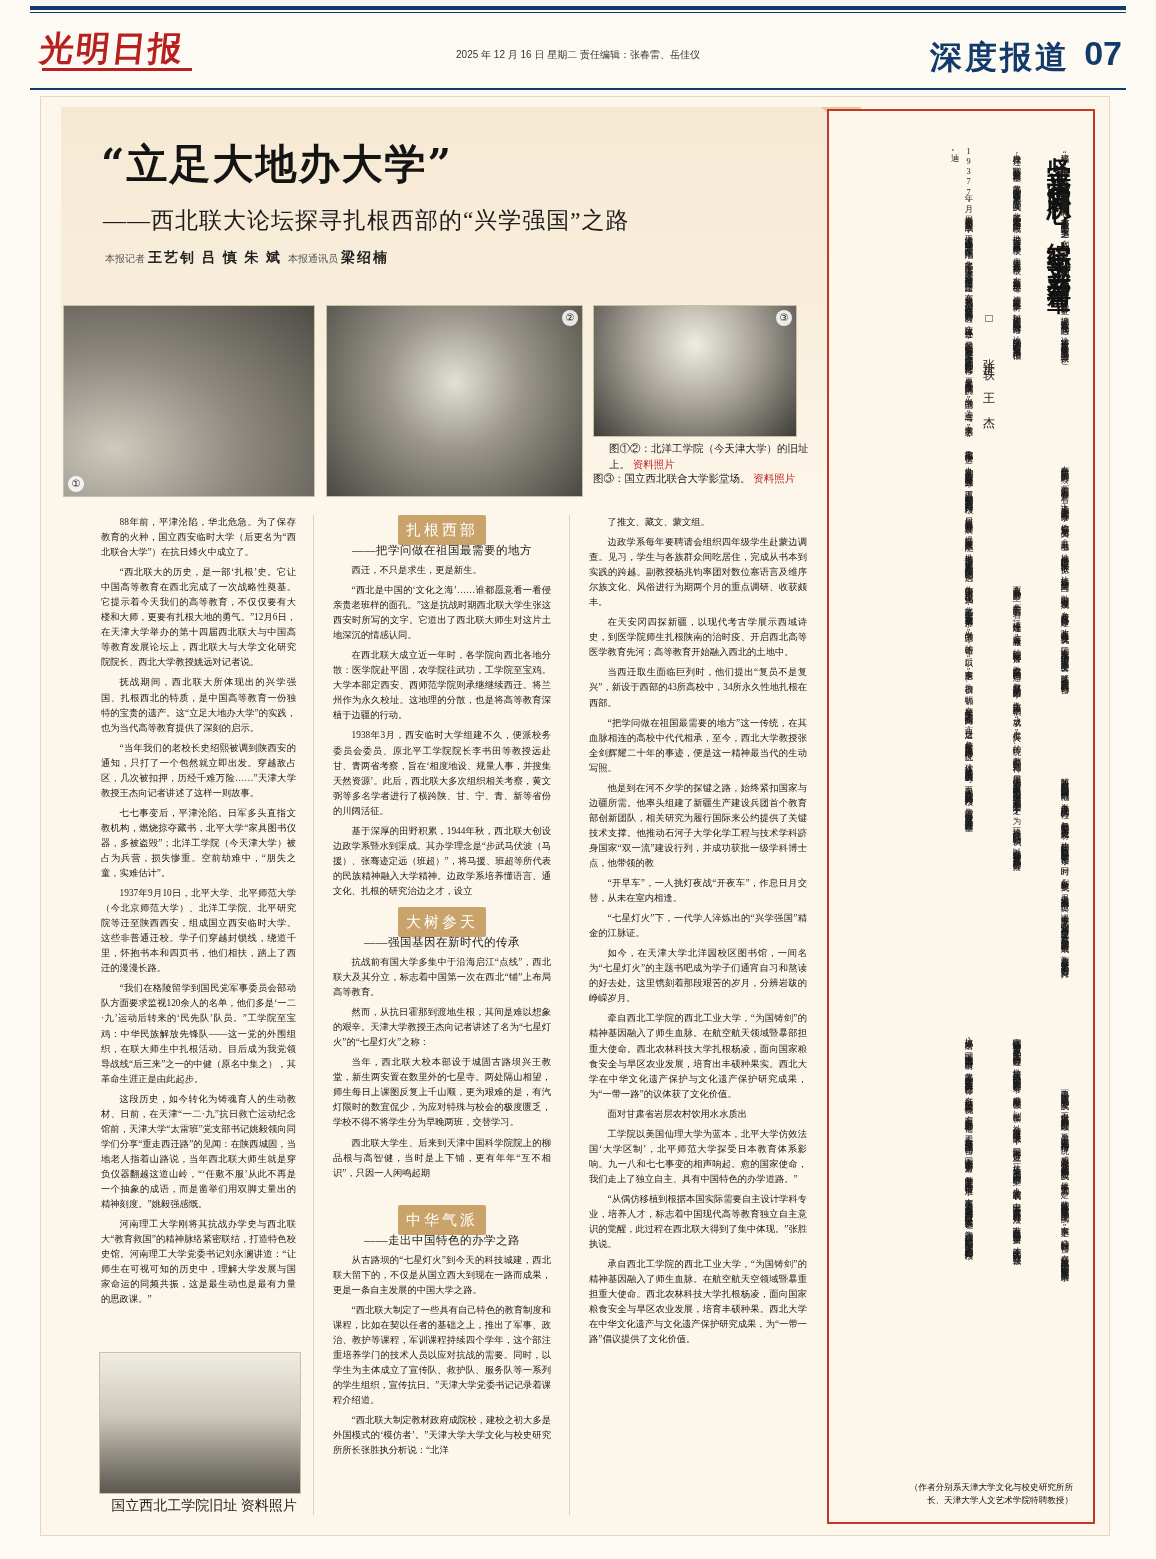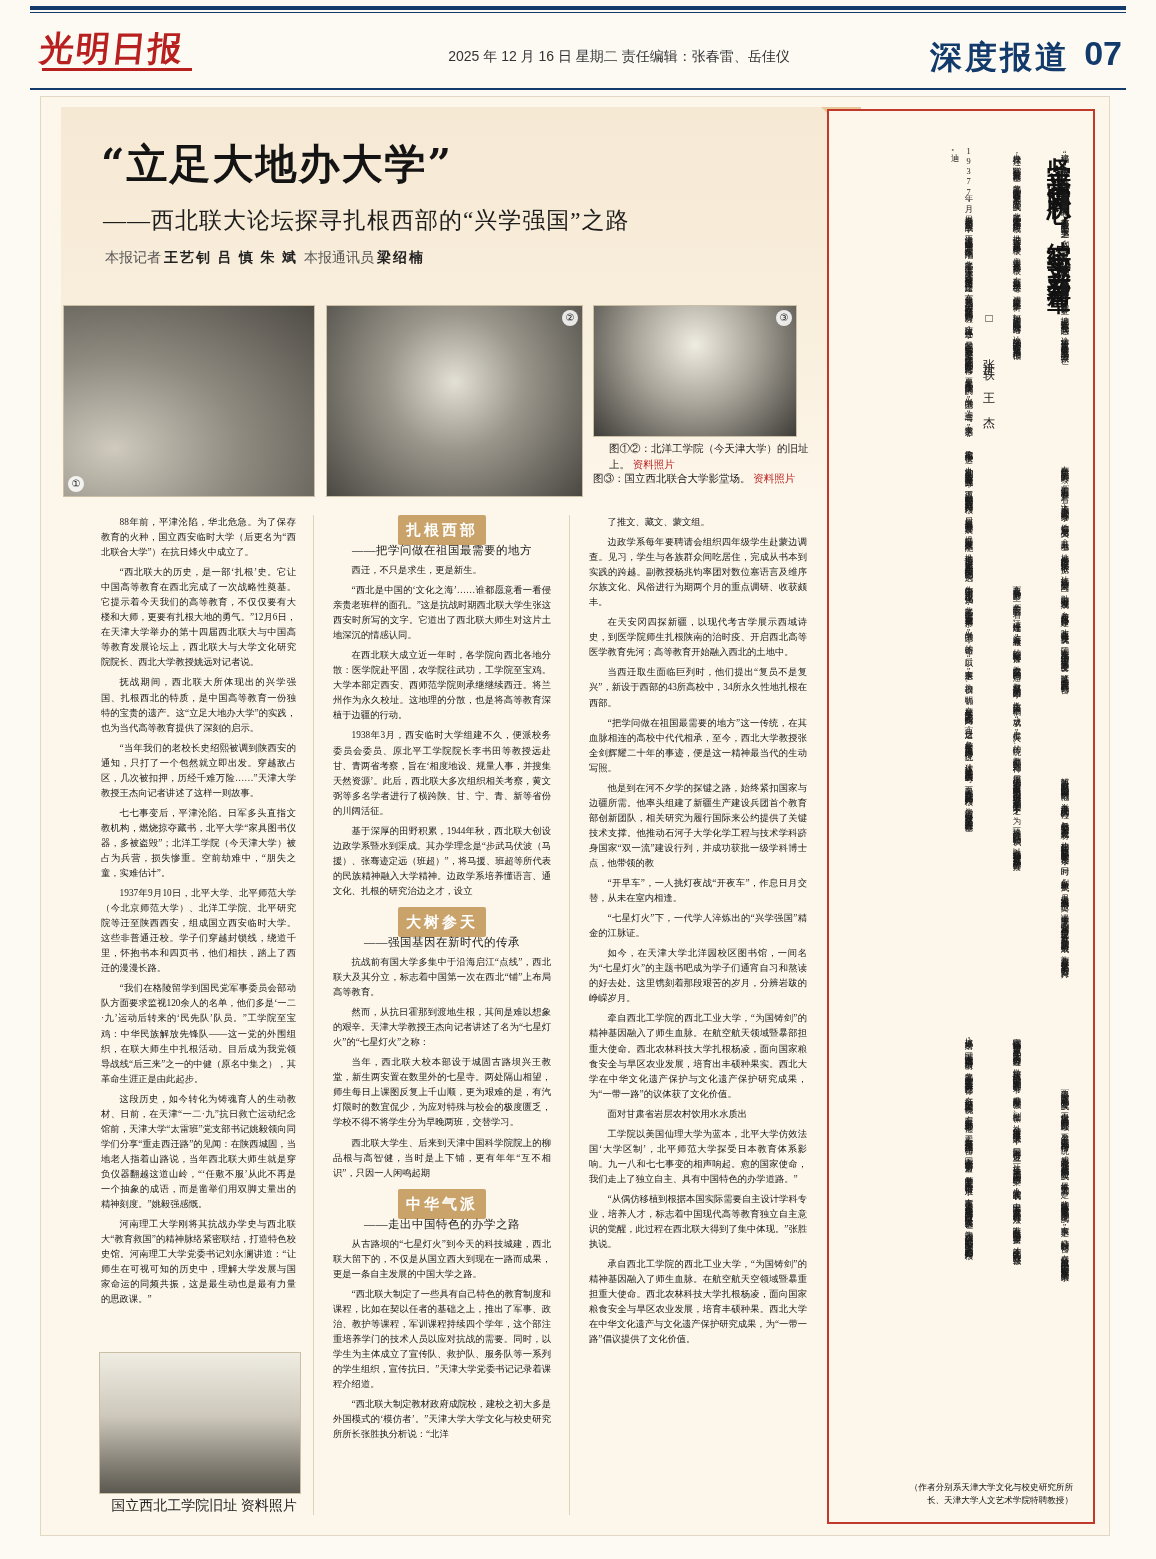--- a/index.html
+++ b/index.html
@@ -34,23 +34,22 @@
     font-size:34px;font-weight:bold;color:#b81f1f;
     letter-spacing:2px;
     transform:skewX(-6deg);
     white-space:nowrap;
   }
   .logo-underline{
     position:absolute;left:12px;top:46px;width:150px;height:3px;background:#b81f1f;
   }
   .dateline{
     position:absolute;left:50%;top:26px;transform:translateX(-50%);
-    font-size:14px;color:#333;white-space:nowrap;
+    font-size:10px;color:#333;white-space:nowrap;
     font-family:"Liberation Sans", sans-serif;
-    margin-left:41px;
   }
   .section-title{
     position:absolute;right:56px;top:14px;
     font-size:32px;font-weight:bold;color:#123a6b;
     letter-spacing:3px;white-space:nowrap;
   }
   .page-num{
     position:absolute;right:4px;top:12px;
     font-size:34px;font-weight:bold;color:#123a6b;
     font-family:"Liberation Sans", sans-serif;
@@ -83,21 +82,21 @@
   }
   .subhead{
     position:absolute;left:62px;top:108px;
     font-size:23px;color:#1d1d1d;letter-spacing:1px;white-space:nowrap;
   }
   .byline{
     position:absolute;left:64px;top:152px;
     font-size:12px;color:#222;white-space:nowrap;
   }
   .byline b{font-size:14px;letter-spacing:2px;}
-  .byline .small{font-size:14px;color:#555;}
+  .byline .small{font-size:10px;color:#555;}
 
   
   .photo{
     position:absolute;border:1px solid #cbbfa8;background:#6e6e6e;overflow:hidden;
   }
   .ph-grad1{width:100%;height:100%;
     background:
       radial-gradient(ellipse at 20% 75%, #cfcabd 0%, #8e8a80 45%, #4f4c46 100%),
       linear-gradient(180deg,#d8d4c8 0%,#6a675f 60%,#3e3c38 100%);
     mix-blend-mode:normal;}
@@ -157,21 +156,21 @@
     position:absolute;
     font-size:9.3px;line-height:1.62;color:#181818;text-align:justify;
   }
   .col p{margin:0 0 5px 0;text-indent:2em;}
 
   .secthead{
     position:relative;margin:0 0 4px 0;height:44px;
   }
   .secthead .band{
     position:absolute;left:50%;transform:translateX(-50%);top:0;
-    background:#c9a36a;color:#fff;font-size:15px;font-weight:bold;
+    background:#c9a36a;color:#fff;font-size:15px;font-weight:normal;
     letter-spacing:3px;padding:3px 8px;border-radius:2px;white-space:nowrap;
     font-family:"DejaVu Serif", serif;
   }
   .secthead .sub{
     position:absolute;left:0;right:0;top:26px;text-align:center;
     font-size:11.5px;color:#222;letter-spacing:0.5px;white-space:nowrap;
   }
 
   .colrule{
     position:absolute;width:1px;background:#ddd2bd;
@@ -277,21 +276,21 @@
 
       <div class="secthead" style="margin-top:8px;">
         <div class="band">大树参天</div>
         <div class="sub">——强国基因在新时代的传承</div>
       </div>
       <p>抗战前有国大学多集中于沿海启江“点线”，西北联大及其分立，标志着中国第一次在西北“铺”上布局高等教育。</p>
       <p>然而，从抗日霍那到渡地生根，其间是难以想象的艰辛。天津大学教授王杰向记者讲述了名为“七星灯火”的“七星灯火”之称：</p>
       <p>当年，西北联大校本部设于城固古路坝兴王教堂，新生两安置在数里外的七星寺。两处隔山相望，师生每日上课图反复上千山顺，更为艰难的是，有汽灯限时的数宜侃少，为应对特殊与校会的极度匮乏，学校不得不将学生分为早晚两班，交替学习。</p>
       <p>西北联大学生、后来到天津中国科学院院上的柳品根与高智健，当时是上下铺，更有年年“互不相识”，只因一人闲鸣起期</p>
 
-      <div class="secthead" style="margin-top:8px;">
+      <div class="secthead" style="margin-top:24px;">
         <div class="band">中华气派</div>
         <div class="sub">——走出中国特色的办学之路</div>
       </div>
       <p>从古路坝的“七星灯火”到今天的科技城建，西北联大留下的，不仅是从国立西大到现在一路而成果，更是一条自主发展的中国大学之路。</p>
       <p>“西北联大制定了一些具有自己特色的教育制度和课程，比如在契以任者的基础之上，推出了军事、政治、教护等课程，军训课程持续四个学年，这个部注重培养学门的技术人员以应对抗战的需要。同时，以学生为主体成立了宣传队、救护队、服务队等一系列的学生组织，宣传抗日。”天津大学党委书记记录着课程介绍道。</p>
       <p>“西北联大制定教材政府成院校，建校之初大多是外国模式的‘模仿者’。”天津大学大学文化与校史研究所所长张胜执分析说：“北洋</p>
     </div>
 
     <div class="col" style="left:548px;top:418px;width:218px;">
       <p>了推文、藏文、蒙文组。</p>

